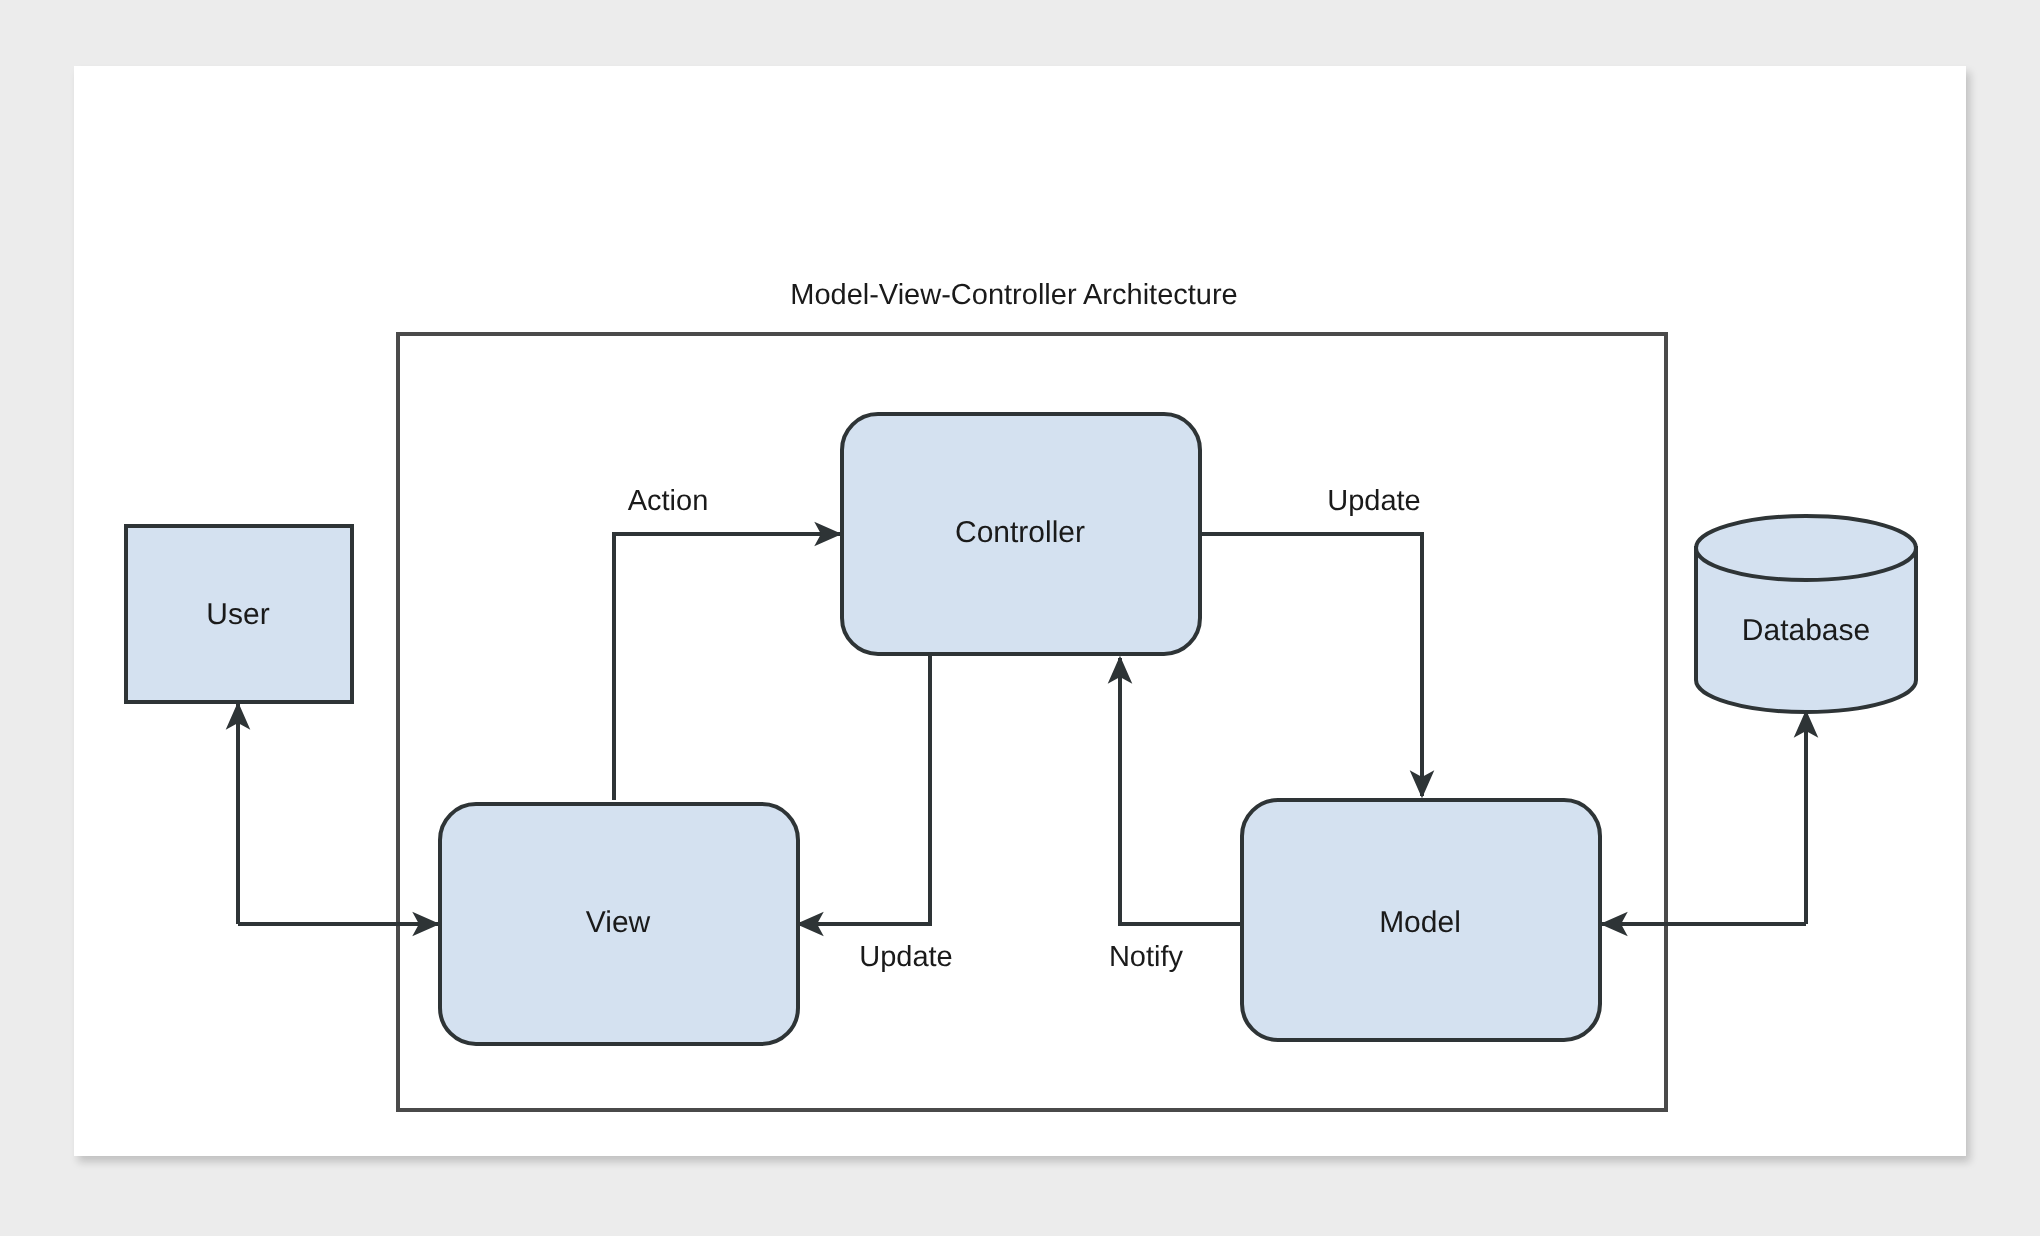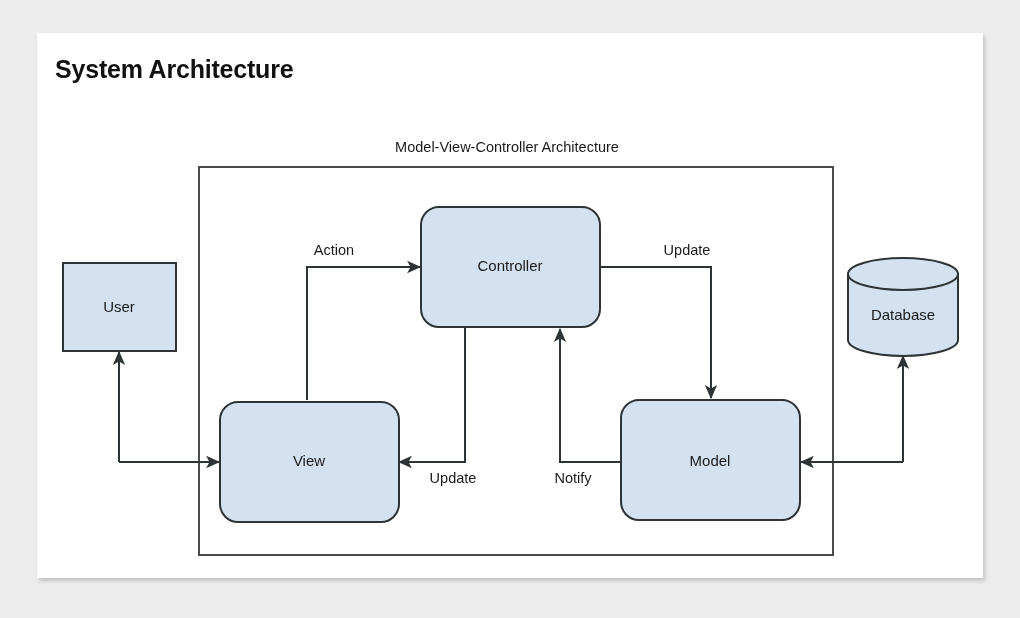--- a/index.html
+++ b/index.html
@@ -86,21 +86,20 @@
     stroke-width: 2;
   }
 </style>
 </head>
 <body>
 
 <div id="page">
 
   <div id="card"></div>
 
-  <div id="page-title">System Architecture</div>
 
   <svg id="diagram-svg" viewBox="0 0 1020 618" xmlns="http://www.w3.org/2000/svg">
     <defs>
       <marker id="arrow" viewBox="0 0 10 10" refX="9.2" refY="5" markerWidth="7" markerHeight="7" orient="auto-start-reverse">
         <path d="M 0 0.6 L 10 5 L 0 9.4 L 2.4 5 Z" fill="#2e3436"></path>
       </marker>
     </defs>
 
     <rect class="group-frame" x="199" y="167" width="634" height="388"></rect>
     <text class="group-title" x="507" y="148">Model-View-Controller Architecture</text>

